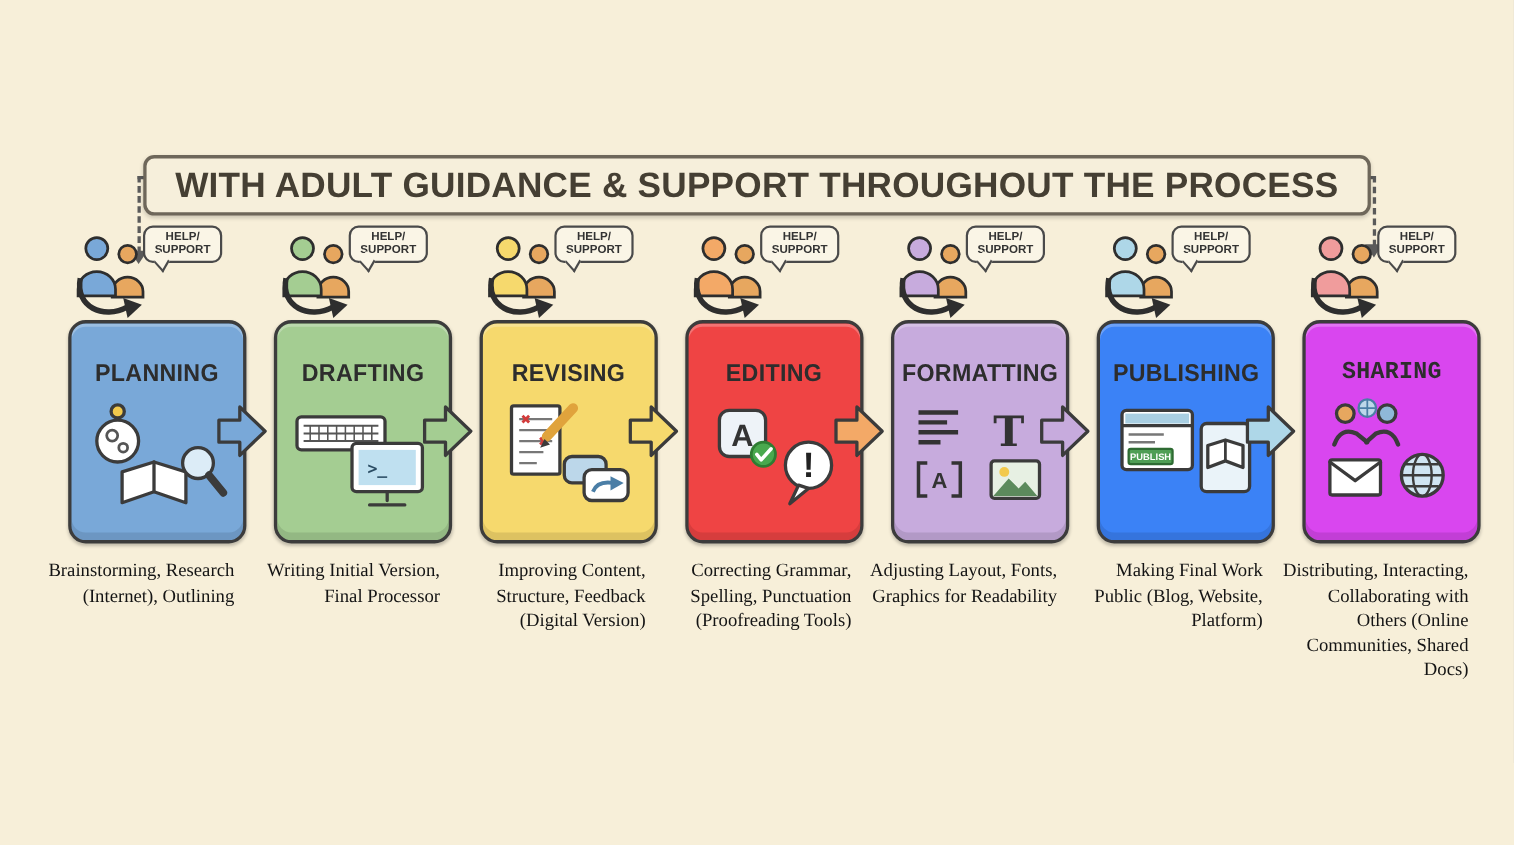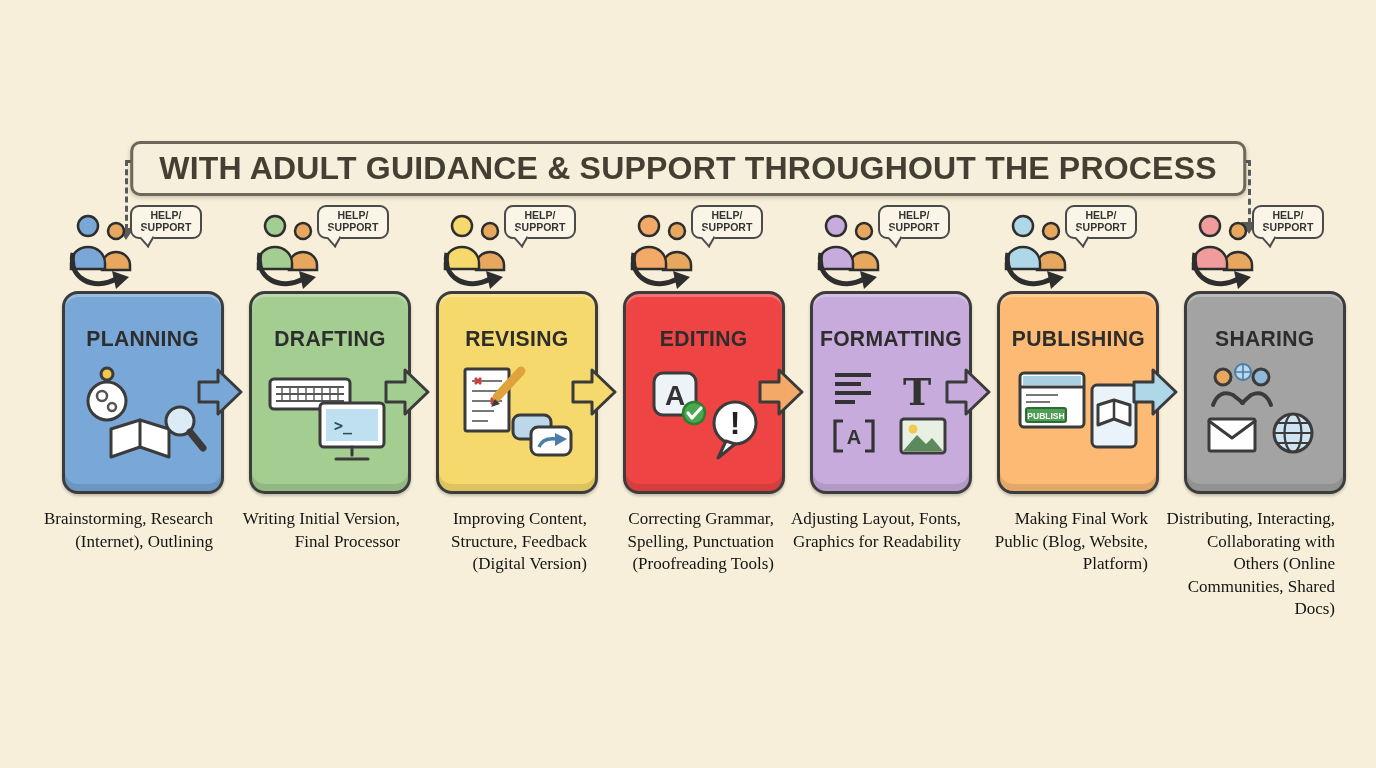--- a/index.html
+++ b/index.html
@@ -303,21 +303,21 @@
       <path d="M11 50 a17 16 0 0 1 34 0 l0 6 -34 0 z" fill="currentColor" stroke="#2e2e2e" stroke-width="2.5"></path>
       <path d="M13 40 C8 66 34 78 56 66" stroke="#2e2e2e" stroke-width="5" fill="none"></path>
       <polygon points="52,58 56,76 69,64" fill="#2e2e2e"></polygon>
     </svg>
   </span>
         <div class="bubble">
           <span>HELP/</span><br>
           <span>SUPPORT</span>
         </div>
       </div>
-      <div class="card" style="background-color: #fdba74;">
+      <div class="card" style="background-color: #3b82f6;">
         <div class="card-title">PUBLISHING</div>
         <div class="card-icons">
           <svg viewBox="0 0 132 110">
             <g>
               <rect x="8" y="10" width="64" height="54" rx="4" fill="#fff" class="icon-stroke"></rect>
               <path d="M8 24 h64" stroke="#3b3b3b" stroke-width="3"></path>
               <rect x="11" y="13" width="58" height="9" fill="#a9cfe2"></rect>
               <path d="M14 32 h32 M14 39 h24" stroke="#777" stroke-width="2.2" fill="none"></path>
               <rect x="14" y="45" width="40" height="14" rx="2" fill="#4f9e55" stroke="#2e6b33" stroke-width="2"></rect>
               <text x="34" y="55.5" text-anchor="middle" font-family="Liberation Sans, sans-serif" font-size="8.5" font-weight="bold" fill="#fff">PUBLISH</text>
@@ -343,21 +343,21 @@
       <path d="M11 50 a17 16 0 0 1 34 0 l0 6 -34 0 z" fill="currentColor" stroke="#2e2e2e" stroke-width="2.5"></path>
       <path d="M13 40 C8 66 34 78 56 66" stroke="#2e2e2e" stroke-width="5" fill="none"></path>
       <polygon points="52,58 56,76 69,64" fill="#2e2e2e"></polygon>
     </svg>
   </span>
         <div class="bubble">
           <span>HELP/</span><br>
           <span>SUPPORT</span>
         </div>
       </div>
-      <div class="card" style="background-color: #a3a3a3;">
+      <div class="card" style="background-color: #d946ef; font-family: Liberation Mono, monospace;">
         <div class="card-title">SHARING</div>
         <div class="card-icons">
           <svg viewBox="0 0 132 110">
             <g>
               <circle cx="24" cy="14" r="8" fill="#e7a75f" class="icon-stroke" stroke-width="2.5"></circle>
               <circle cx="62" cy="14" r="8" fill="#8fb8d8" class="icon-stroke" stroke-width="2.5"></circle>
               <path d="M14 42 q6 -16 20 -10 l10 8" fill="none" stroke="#3b3b3b" stroke-width="4" stroke-linecap="round"></path>
               <path d="M72 42 q-6 -16 -20 -10 l-9 8" fill="none" stroke="#3b3b3b" stroke-width="4" stroke-linecap="round"></path>
               <circle cx="44" cy="9" r="8" fill="#bcd7ea" stroke="#4a7ea6" stroke-width="2"></circle>
               <path d="M36 9 h16 M44 1 v16" stroke="#4a7ea6" stroke-width="1.6" fill="none"></path>

